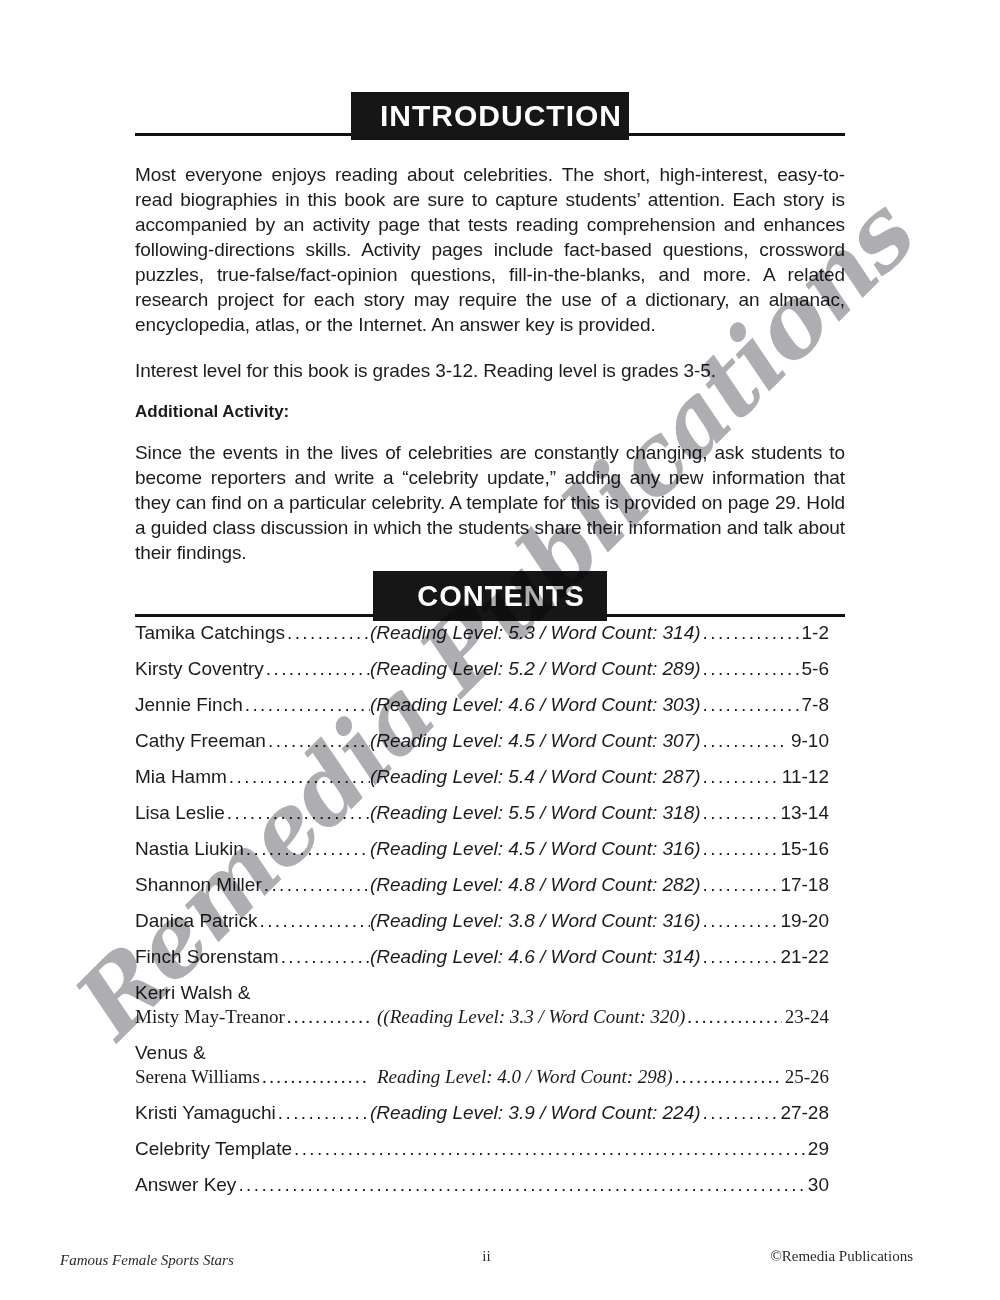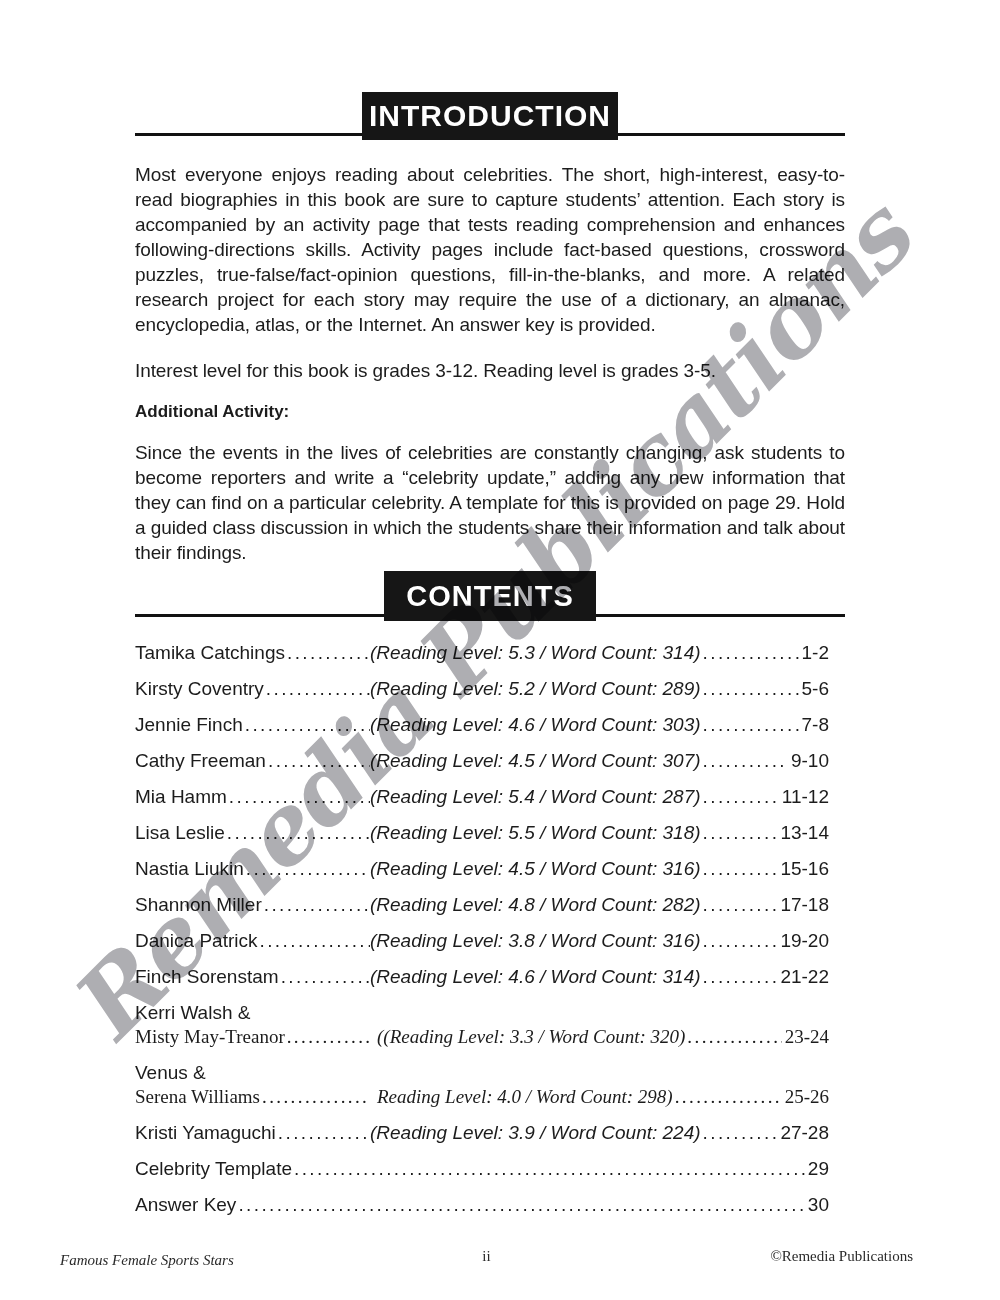--- a/index.html
+++ b/index.html
@@ -37,37 +37,38 @@
     height: 3px; background: #121212;
   }
   .header-box {
     position: relative;
     margin: 0 auto;
     background: #161616;
     color: #ffffff;
     font-weight: bold;
     display: flex; align-items: center; justify-content: center;
     letter-spacing: 1px;
+    padding-left: 22px;
   }
   .intro-box { width: 256px; height: 48px; font-size: 30px; }
   .contents-box { width: 212px; height: 50px; font-size: 29px; }
   .contents-header { margin-top: 6px; }
 
   .body-text {
     margin: 22px 0 0 0;
     font-size: 19px;
     line-height: 25px;
     text-align: justify;
     letter-spacing: -0.1px;
   }
   .interest-line { margin-top: 21px; text-align: left; }
   .subhead { margin: 16px 0 0 0; font-size: 17px; line-height: 25px; font-weight: bold; }
   .activity-text { margin-top: 16px; }
 
-  .toc { margin-top: 20px; }
+  .toc { }
   .toc-row {
     display: flex;
     font-size: 19px;
     line-height: 24px;
     margin-bottom: 12px;
     padding-right: 16px;
   }
   .toc-left { display: flex; flex: 0 0 235px; width: 235px; overflow: hidden; }
   .toc-name { white-space: nowrap; }
   .leader { flex: 1 1 auto; overflow: hidden; white-space: nowrap; min-width: 6px; }

